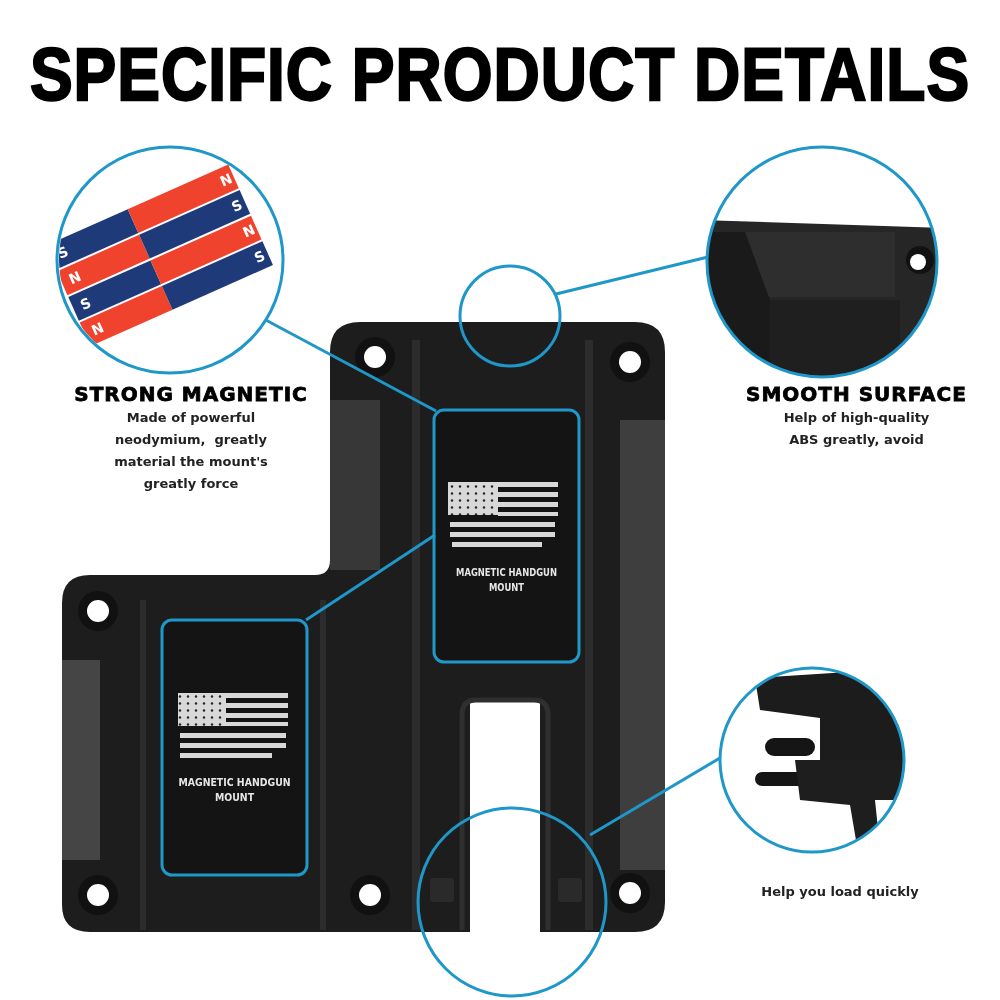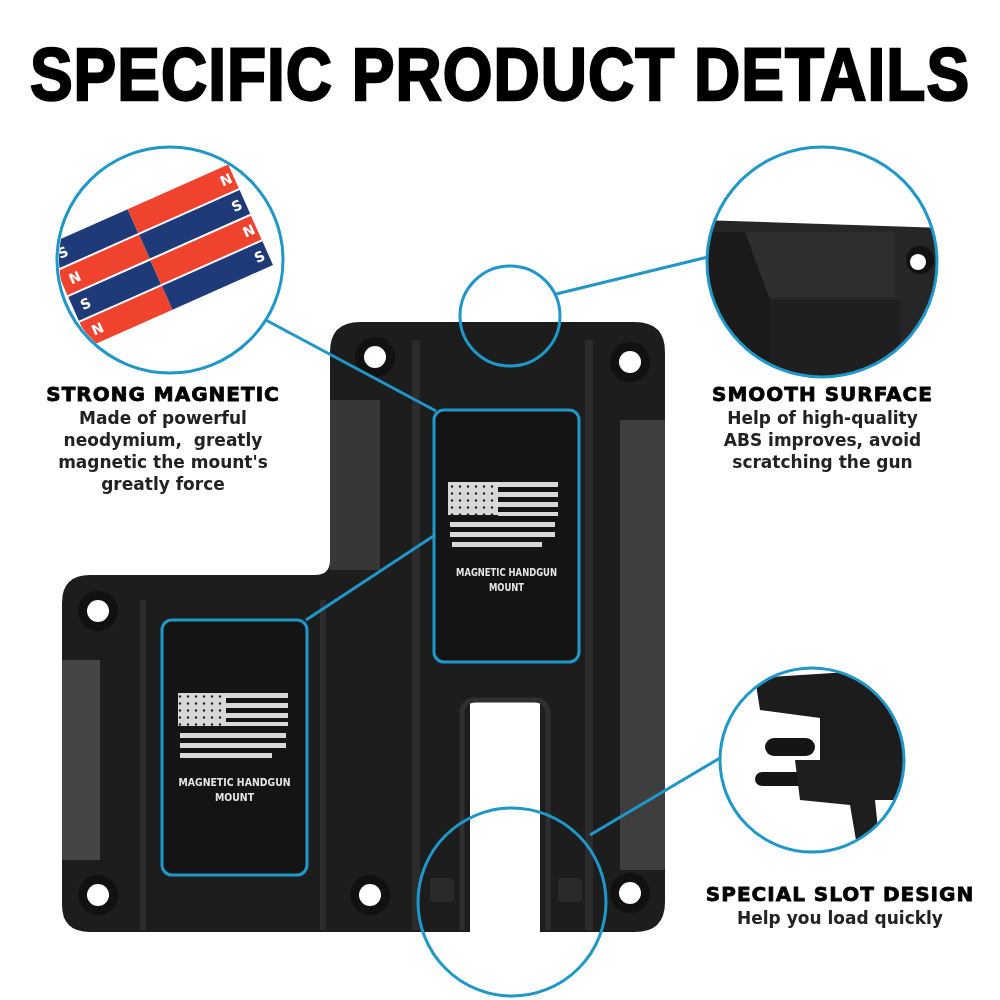--- a/index.html
+++ b/index.html
@@ -8,21 +8,21 @@
       position: absolute; left: 0; top: 40px; width: 1000px; text-align: center;
       font-family: "Liberation Sans", sans-serif; font-weight: 900; font-size: 64px; line-height: 70px;
       letter-spacing: 1px; color: #000; transform: scaleY(1.15) scaleX(1.0);
       -webkit-text-stroke: 2px #000;
     }
     .feature { position: absolute; text-align: center; color: #111; }
     .feature .heading {
       font-family: "DejaVu Sans", sans-serif; font-weight: 900; font-size: 20px; letter-spacing: 1px;
       -webkit-text-stroke: 0.8px #000; color: #000; line-height: 26px; white-space: nowrap;
     }
-    .feature .desc { font-family: "DejaVu Sans", sans-serif; font-weight: bold; font-size: 17px; line-height: 22px; color: #222; }
+    .feature .desc { font-family: "DejaVu Sans", sans-serif; font-weight: bold; font-size: 13px; line-height: 22px; color: #222; }
     svg { position: absolute; left: 0; top: 0; }
   </style>
 </head>
 <body>
 
 <div class="title">SPECIFIC PRODUCT DETAILS</div>
 
 <svg width="1000" height="1000" viewBox="0 0 1000 1000">
   <defs>
     <clipPath id="clipMag">
@@ -171,31 +171,29 @@
 
 <div style="position:absolute; left:434px; top:565px; width:145px; text-align:center; color:#e6e6e6; font-family:'DejaVu Sans Condensed','DejaVu Sans',sans-serif; font-weight:bold; font-size:11px; line-height:15px; transform:scaleX(0.85);">
   <div>MAGNETIC HANDGUN</div>
   <div>MOUNT</div>
 </div>
 <div style="position:absolute; left:162px; top:775px; width:145px; text-align:center; color:#e6e6e6; font-family:'DejaVu Sans',sans-serif; font-weight:bold; font-size:11px; line-height:15px; transform:scaleX(0.85);">
   <div>MAGNETIC HANDGUN</div>
   <div>MOUNT</div>
 </div>
 
-<div class="feature" style="left:28px; top:381px; width:270px;">
+<div class="feature" style="left:56px; top:381px; width:270px;">
   <div class="heading">STRONG MAGNETIC</div>
   <div class="desc">Made of powerful</div>
   <div class="desc" style="white-space:pre;">neodymium,  greatly</div>
-  <div class="desc">magnetic the mount's</div>
+  <div class="desc">material the mount's</div>
   <div class="desc">greatly force</div>
 </div>
 
-<div class="feature" style="left:690px; top:381px; width:265px;">
+<div class="feature" style="left:724px; top:381px; width:265px;">
   <div class="heading">SMOOTH SURFACE</div>
   <div class="desc">Help of high-quality</div>
-  <div class="desc">ABS improves, avoid</div>
-  <div class="desc">scratching the gun</div>
+  <div class="desc">ABS greatly, avoid</div>
 </div>
 
 <div class="feature" style="left:690px; top:881px; width:300px;">
-  <div class="heading">SPECIAL SLOT DESIGN</div>
   <div class="desc">Help you load quickly</div>
 </div>
 
 </body></html>

